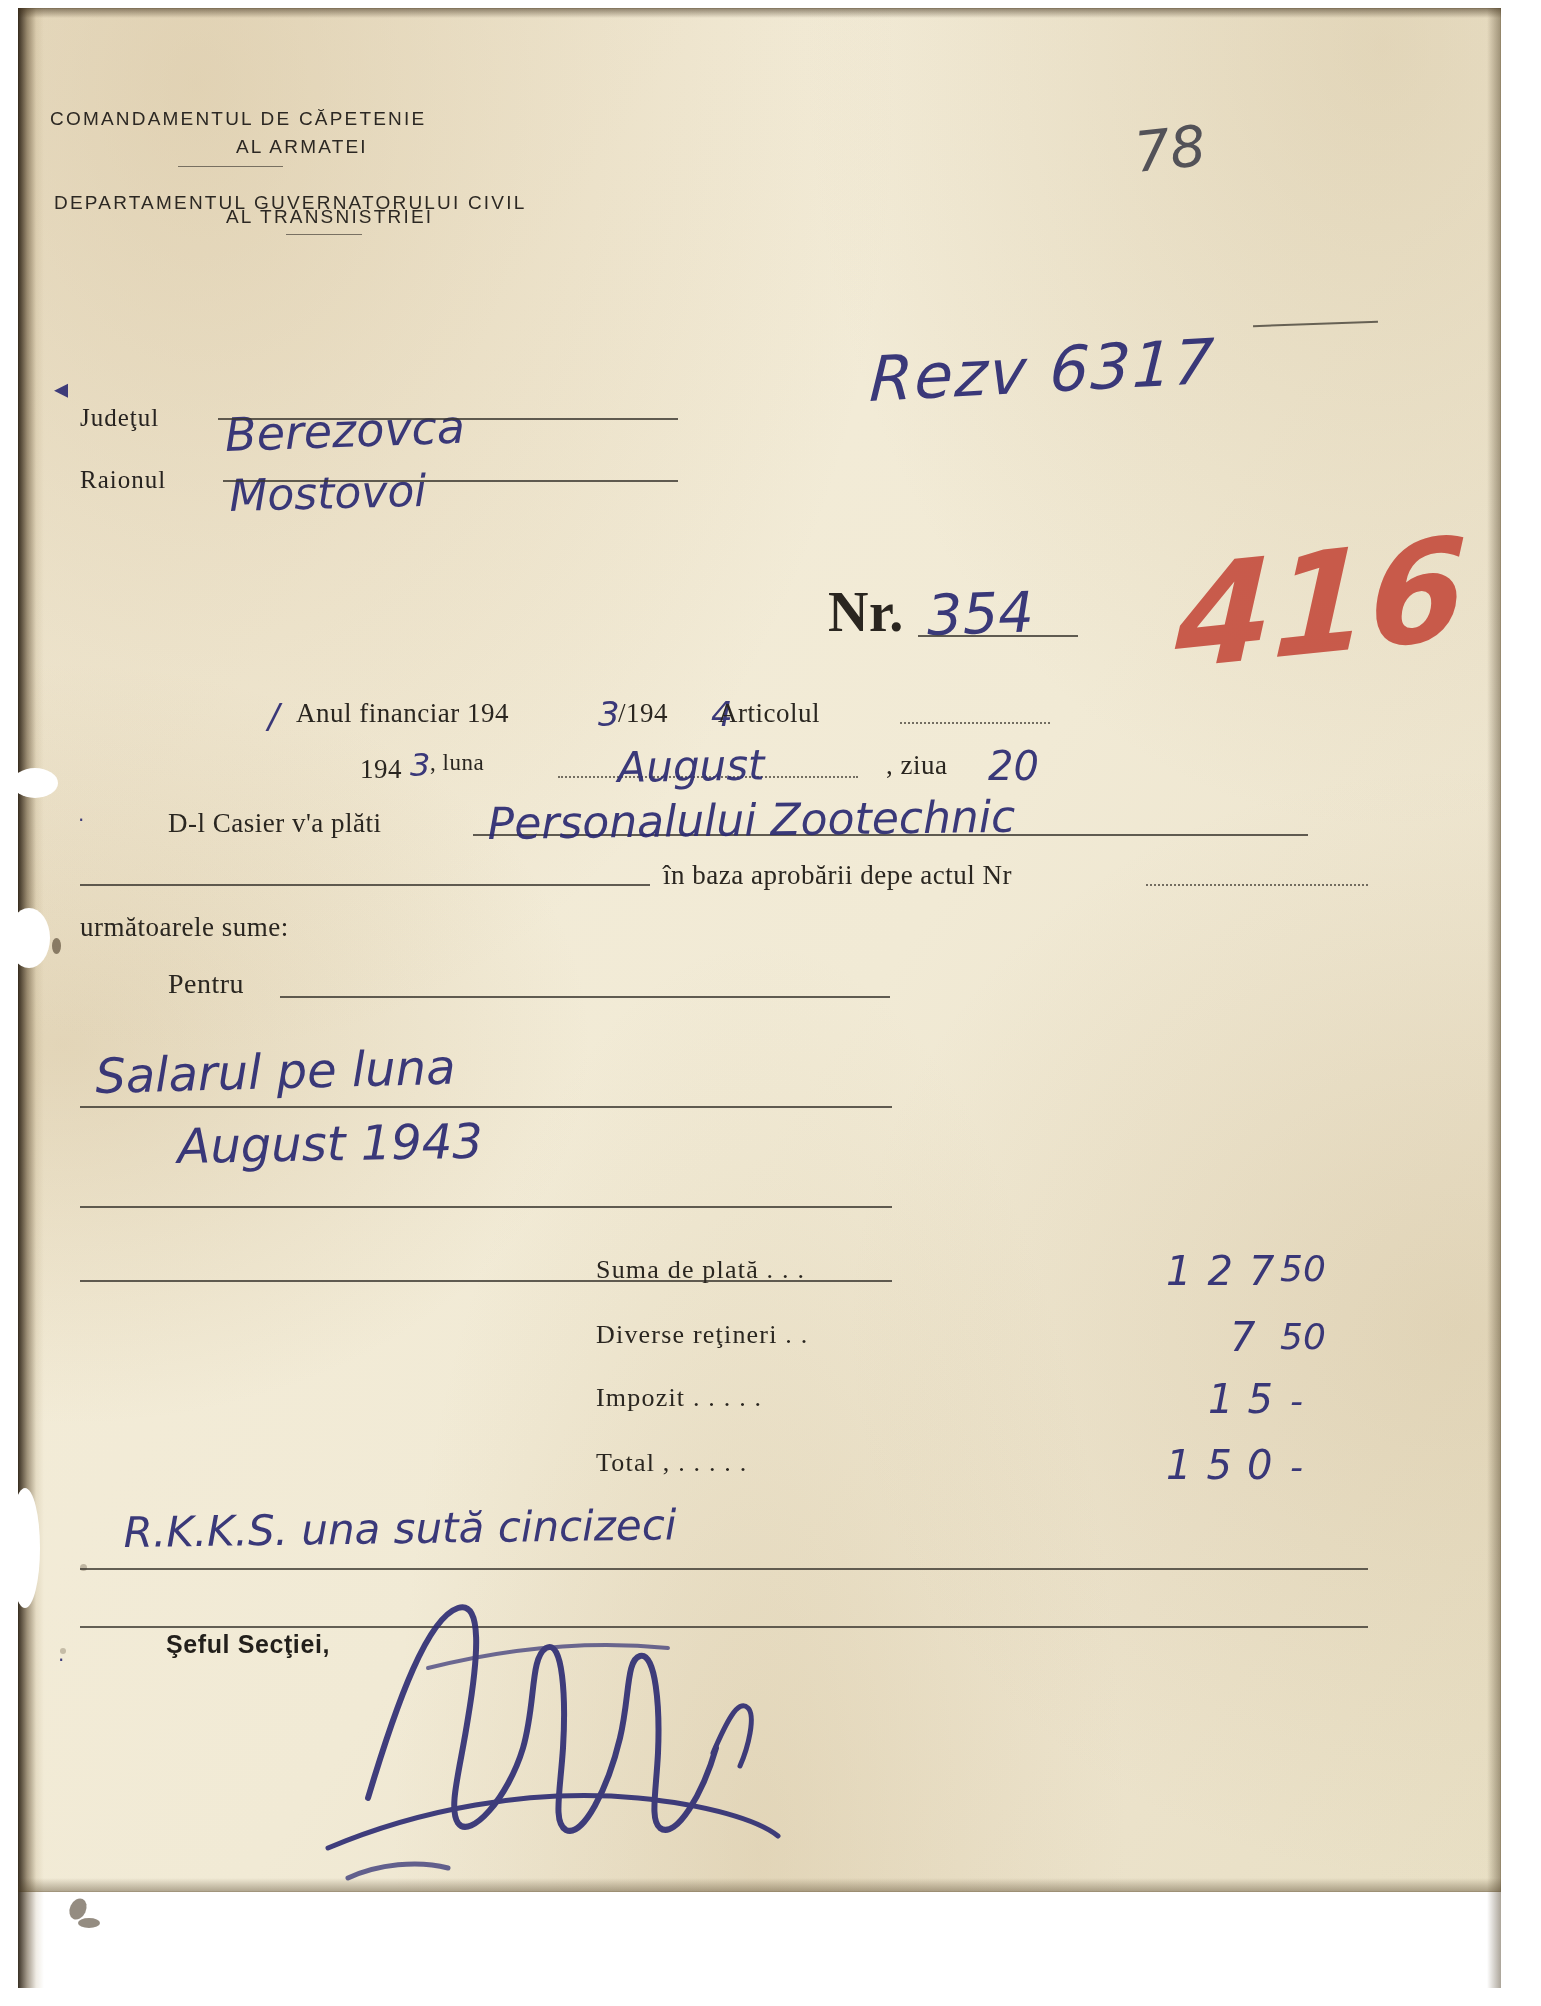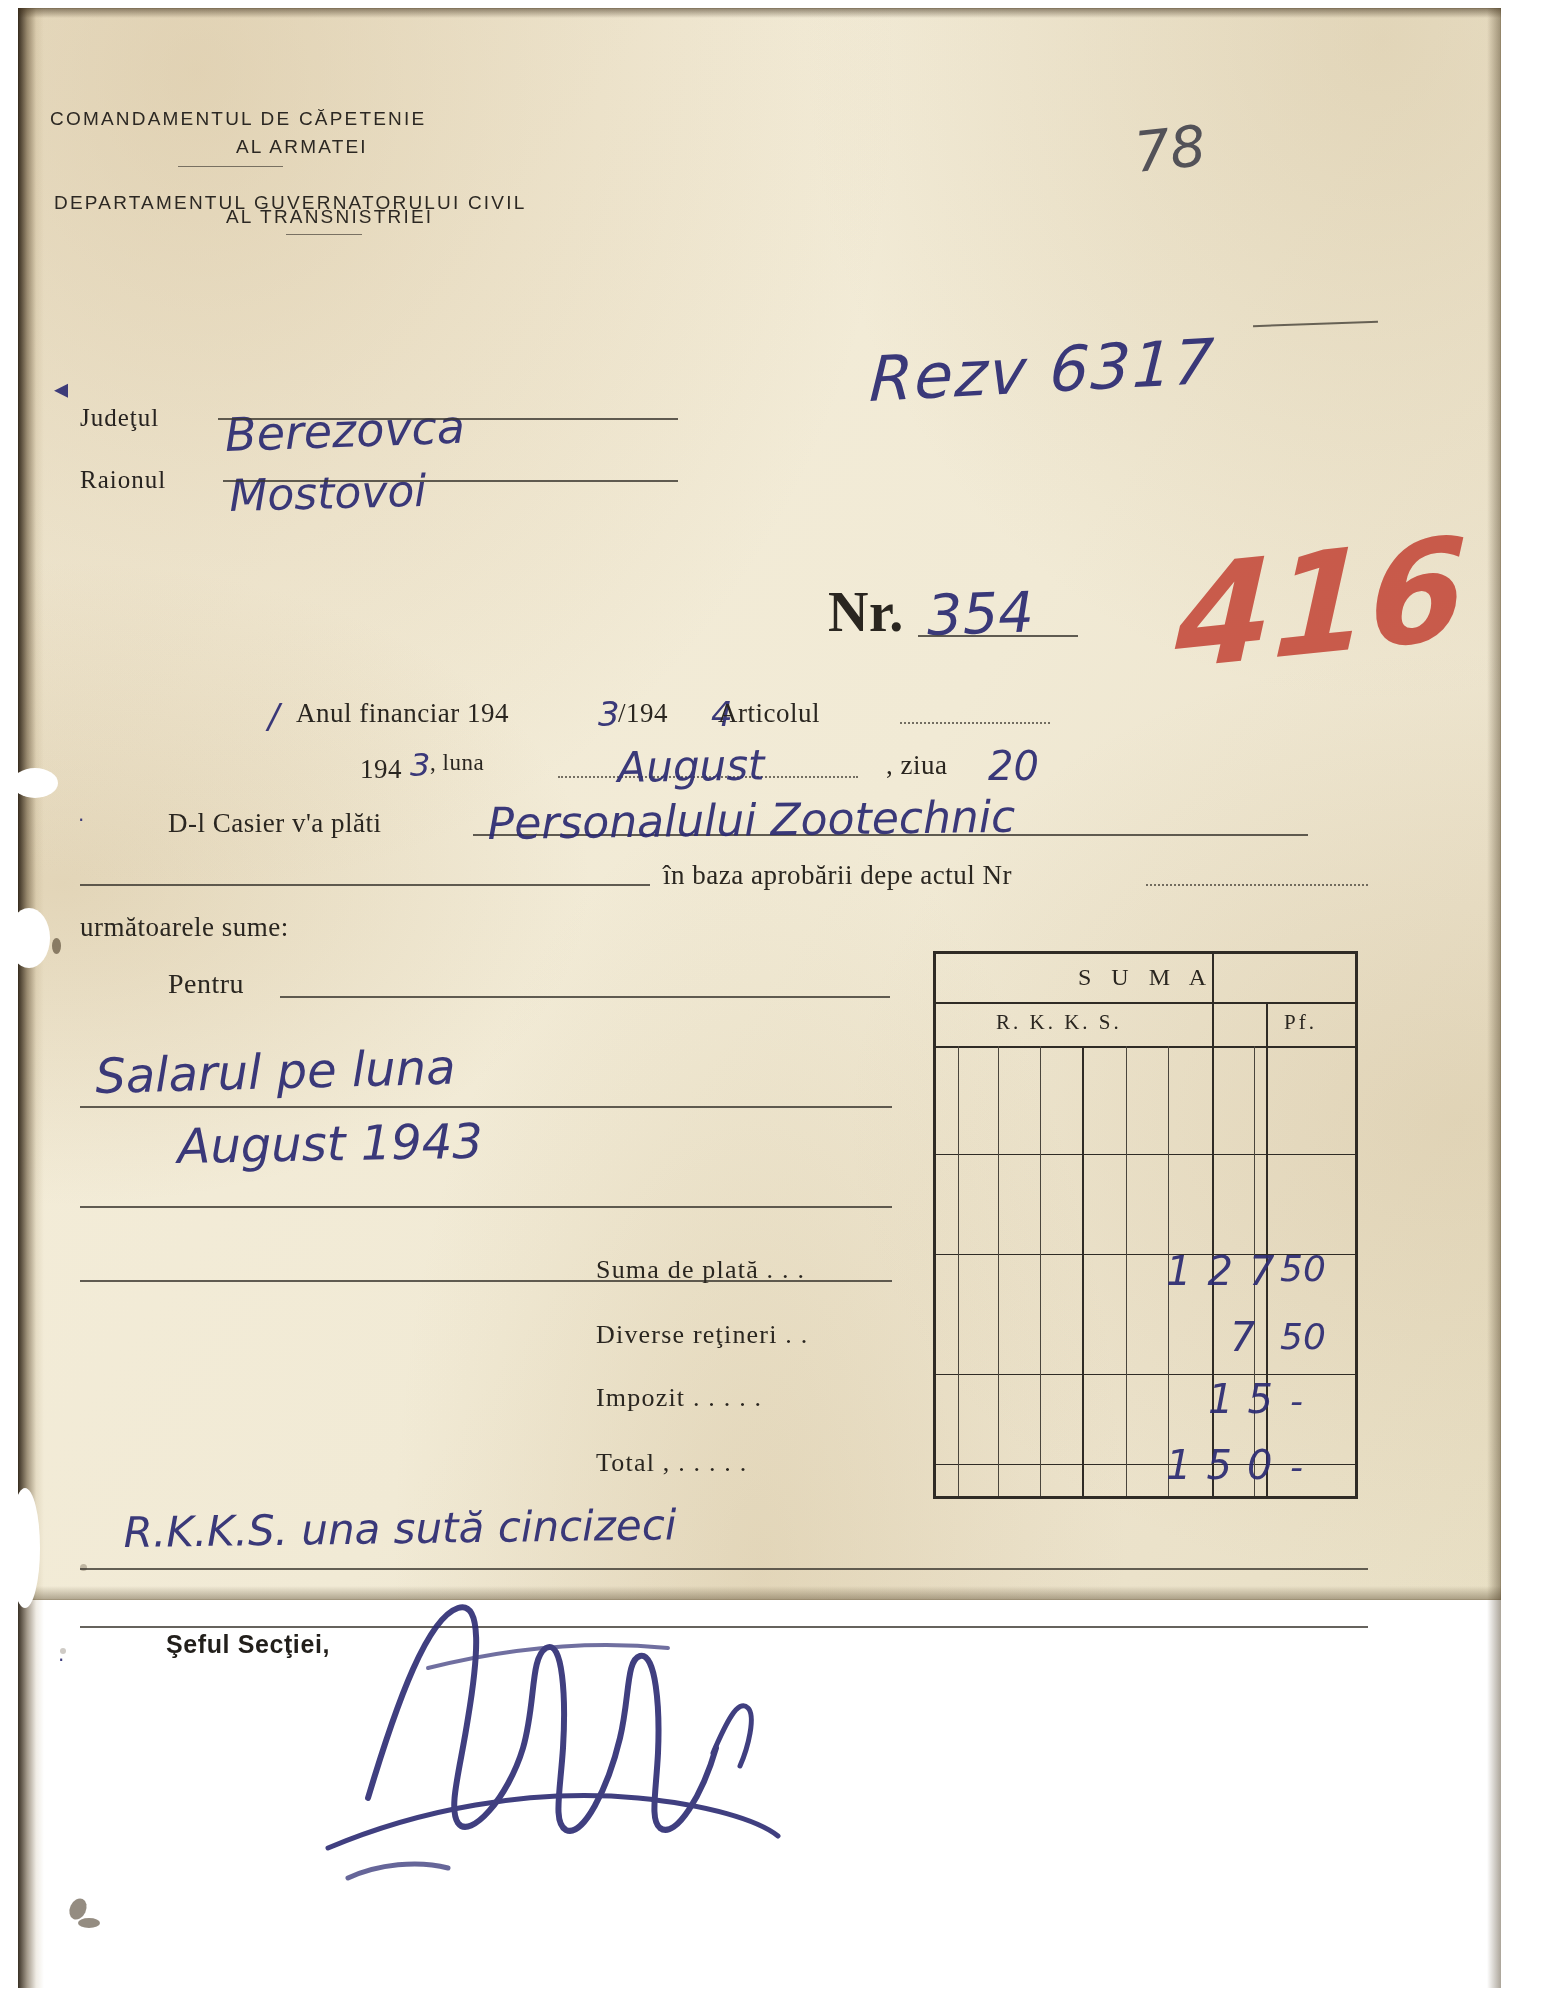--- a/index.html
+++ b/index.html
@@ -20,21 +20,21 @@
     width: 1541px;
     height: 2006px;
     background: #ffffff;
   }
 
   .paper {
     position: absolute;
     left: 18px;
     top: 8px;
     width: 1483px;
-    height: 1592px;
+    height: 1884px;
     background:
       radial-gradient(ellipse at 12% 4%, rgba(196,168,120,0.35) 0%, rgba(196,168,120,0.0) 38%),
       radial-gradient(ellipse at 92% 2%, rgba(190,165,118,0.30) 0%, rgba(190,165,118,0.0) 30%),
       radial-gradient(ellipse at 3% 55%, rgba(188,160,110,0.30) 0%, rgba(188,160,110,0.0) 26%),
       radial-gradient(ellipse at 97% 70%, rgba(186,160,112,0.22) 0%, rgba(186,160,112,0.0) 30%),
       radial-gradient(ellipse at 50% 98%, rgba(196,172,126,0.28) 0%, rgba(196,172,126,0.0) 35%),
       linear-gradient(125deg, #efe7d2 0%, #f3ecd8 25%, #f1ead5 55%, #ece3cc 80%, #e8dfc4 100%);
     box-shadow: 0 0 0 1px rgba(150,130,95,0.25) inset;
   }
 
@@ -297,42 +297,20 @@
     <div class="rule" style="left:262px; top:988px; width:610px;"></div>
 
     <div class="ink" style="left:78px; top:1040px; font-size:48px; transform:rotate(-1.5deg);">Salarul pe luna</div>
     <div class="rule" style="left:62px; top:1098px; width:812px;"></div>
 
     <div class="ink" style="left:160px; top:1110px; font-size:48px; transform:rotate(-1deg);">August 1943</div>
     <div class="rule" style="left:62px; top:1198px; width:812px;"></div>
 
     <div class="rule" style="left:62px; top:1272px; width:812px;"></div>
 
-    <div class="sum-table">
-      <div class="sum-head" style="top:10px;">S U M A</div>
-      <div class="hline" style="top:48px;"></div>
-      <div class="sum-sub" style="left:60px; top:56px;">R. K. K. S.</div>
-      <div class="sum-sub" style="left:348px; top:56px;">Pf.</div>
-      <div class="hline" style="top:92px;"></div>
-
-      <div class="hline" style="top:200px; border-bottom-width:1.5px;"></div>
-      <div class="hline" style="top:300px; border-bottom-width:1.5px;"></div>
-      <div class="hline" style="top:420px; border-bottom-width:1.5px;"></div>
-      <div class="hline" style="top:510px; border-bottom-width:1.5px;"></div>
-
-      <div class="vline" style="left:22px; top:92px;"></div>
-      <div class="vline" style="left:62px; top:92px;"></div>
-      <div class="vline" style="left:104px; top:92px;"></div>
-      <div class="vline strong" style="left:146px; top:92px;"></div>
-      <div class="vline" style="left:190px; top:92px;"></div>
-      <div class="vline" style="left:232px; top:92px;"></div>
-      <div class="vline strong" style="left:276px; top:0px;"></div>
-      <div class="vline" style="left:318px; top:92px;"></div>
-      <div class="vline strong" style="left:330px; top:48px;"></div>
-    </div>
 
     <div class="row-label" style="left:578px; top:1247px;">Suma de plată .   .   .</div>
     <div class="ink" style="left:1148px; top:1240px; font-size:40px; letter-spacing:16px;">127</div>
     <div class="ink" style="left:1262px; top:1240px; font-size:36px;">50</div>
 
     <div class="row-label" style="left:578px; top:1312px;">Diverse reţineri  .   .</div>
     <div class="ink" style="left:1212px; top:1306px; font-size:40px;">7</div>
     <div class="ink" style="left:1262px; top:1308px; font-size:36px;">50</div>
 
     <div class="row-label" style="left:578px; top:1375px;">Impozit  .   .   .   .   .</div>

